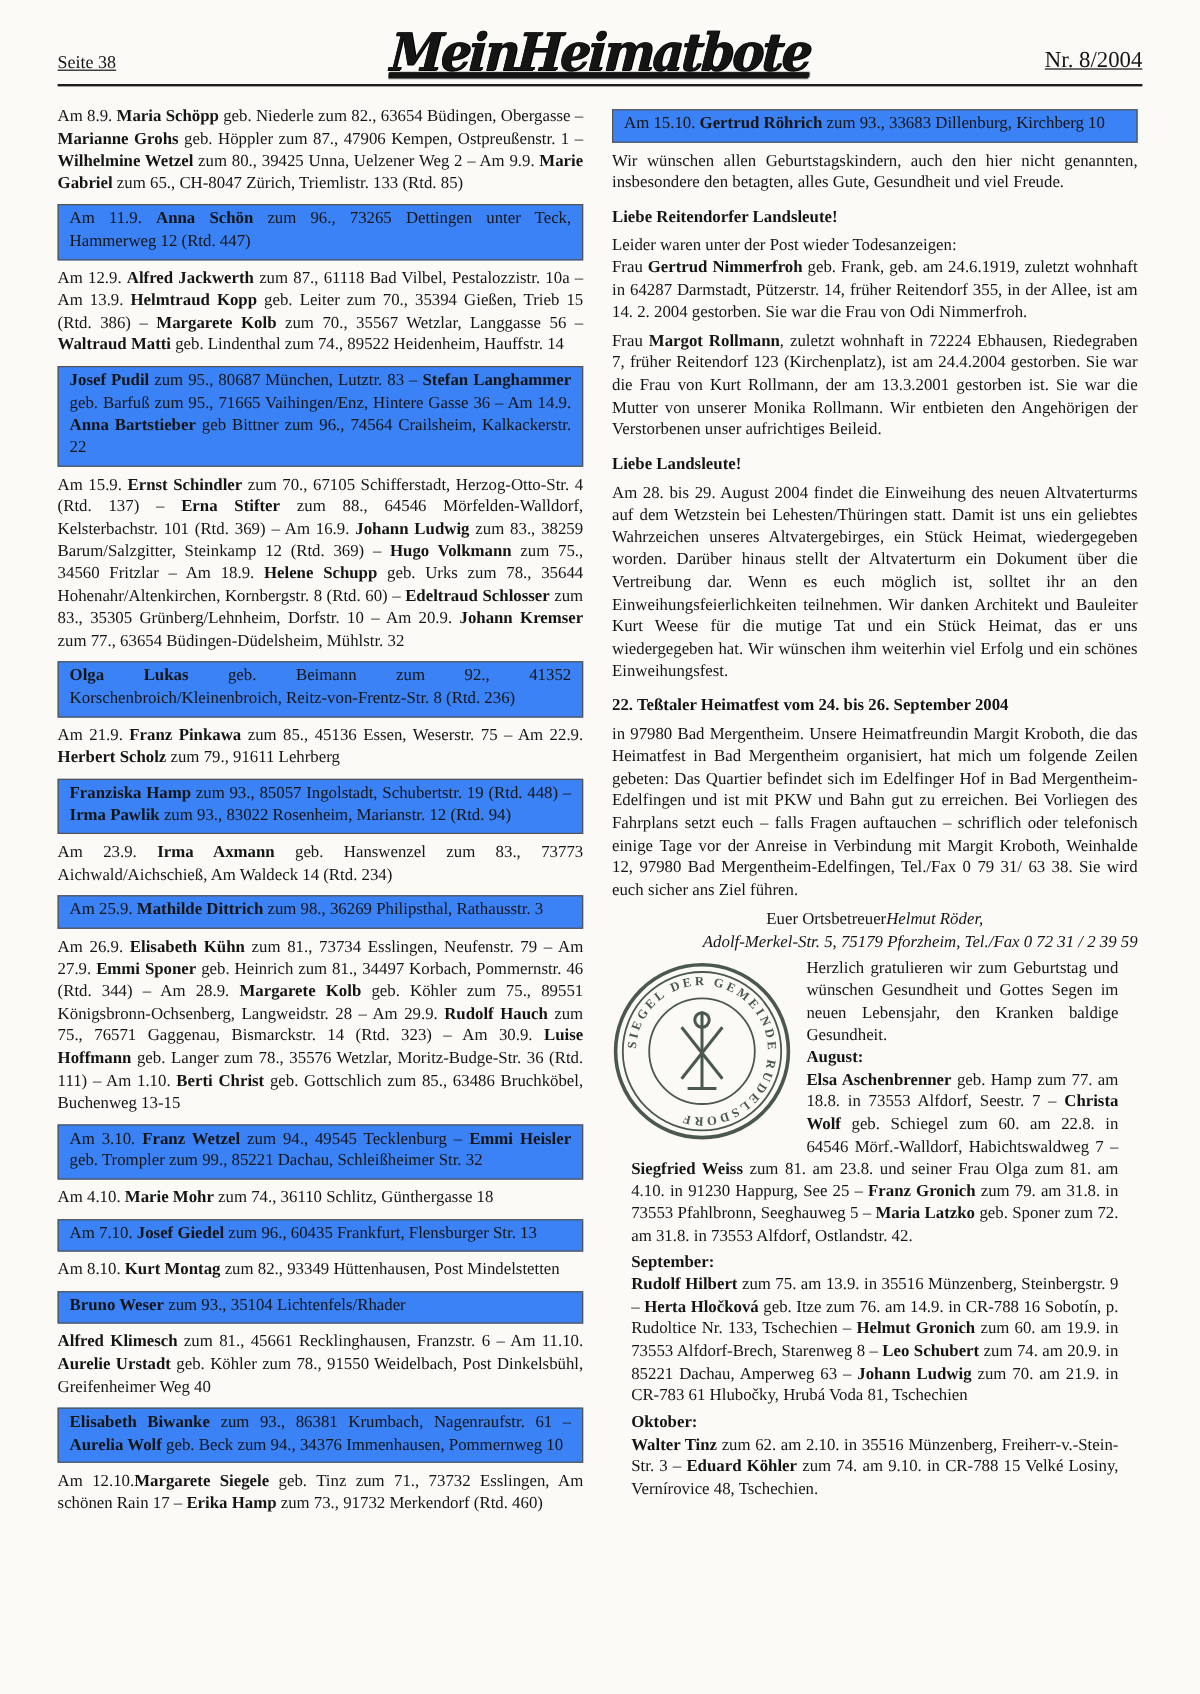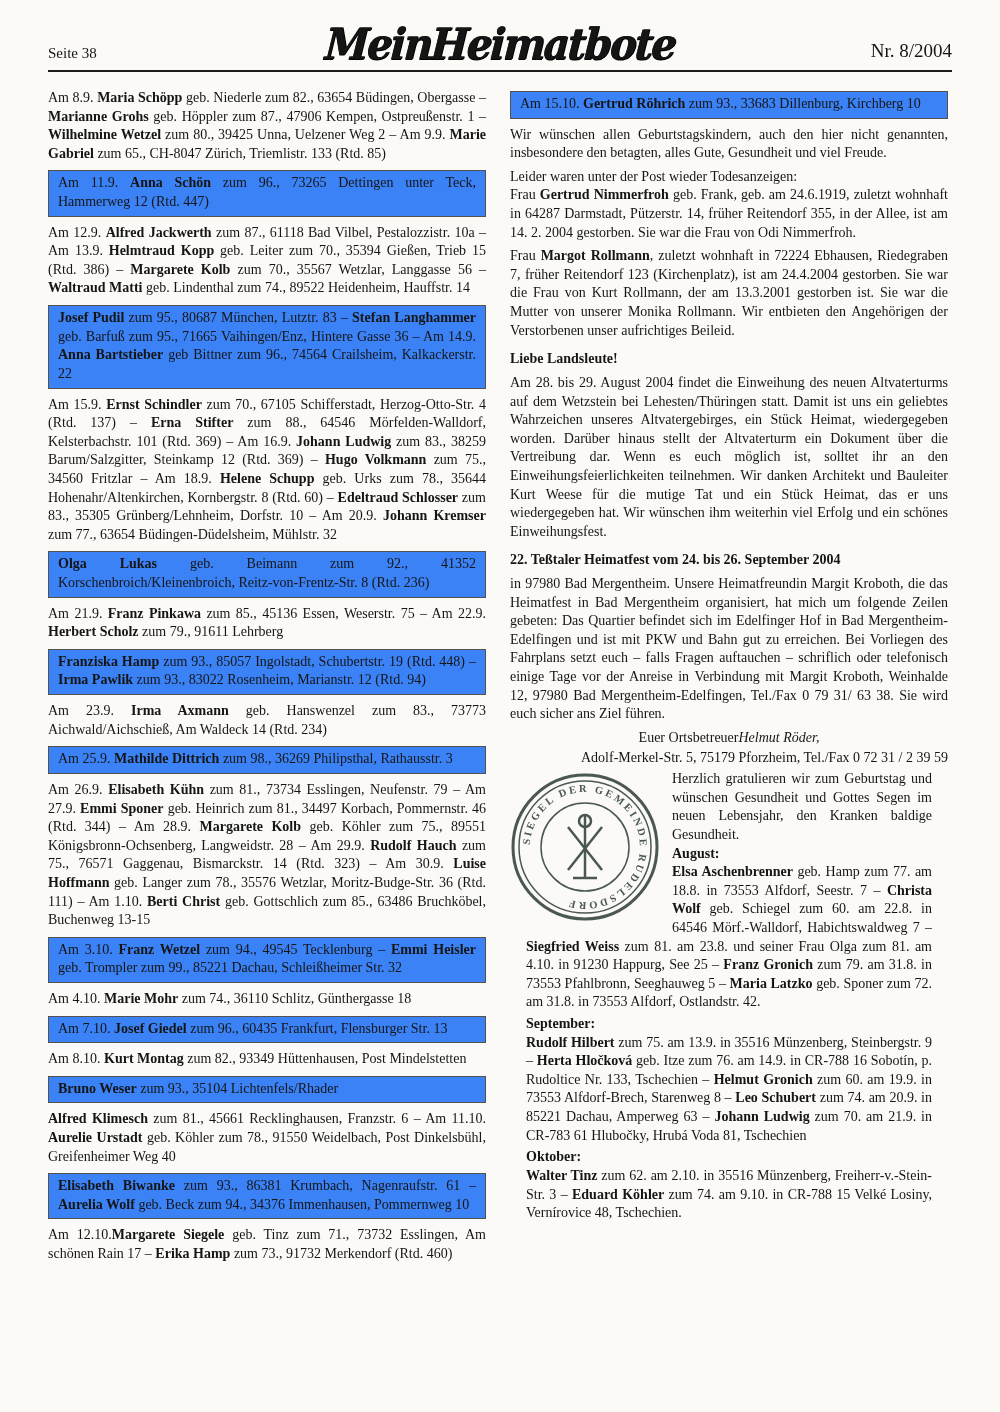--- a/index.html
+++ b/index.html
@@ -5,21 +5,21 @@
   html,body{margin:0;padding:0;}
   body{
     width:1000px;height:1412px;overflow:hidden;
     background:#fbfaf7;color:#151515;
     font-family:"Liberation Serif",serif;
   }
   .page{padding:24px 48px 28px 48px;}
   
   .hdr{
     display:grid;grid-template-columns:1fr auto 1fr;align-items:end;
-    border-bottom:2px solid #1c1c1c;padding-bottom:4px;
+    border-bottom:2px solid #1c1c1c;padding-bottom:4px;text-decoration:underline;
   }
   .hdr .pg{font-size:15px;justify-self:start;padding-bottom:4px;}
   .hdr .iss{font-size:19px;justify-self:end;padding-bottom:4px;}
   .masthead{
     font-family:"DejaVu Serif",serif;font-weight:bold;font-style:italic;
     font-size:40px;letter-spacing:-2px;line-height:1;
     transform:scaleY(1.08) skewX(-4deg);
     text-shadow:1px 0 #000,0 1px #000;
     padding:0 10px 2px 10px;
   }
@@ -31,21 +31,21 @@
     background:#3b82f6;border:1px solid #55524e;
     padding:3px 9px 4px 9px;margin:7px 0;
   }
   b{font-weight:bold;}
   h3.subhead{
     font-size:14px;font-weight:bold;margin:10px 0 1px 0;text-align:left;
   }
   
   .sig-row{display:flex;justify-content:center;margin-top:4px;}
   .sig-row .sig-right{font-style:italic;}
-  .sig-line2{text-align:right;margin-top:1px;}
+  .sig-line2{text-align:right;font-style:italic;margin-top:1px;}
   
   .rudel-title{
     font-size:15px;font-weight:bold;text-align:center;
     letter-spacing:1px;margin:26px 0 8px 0;
   }
   .rudel-body{overflow:visible;}
   .rudel-body p{margin:3px 16px;}
   .seal{
     float:left;width:150px;height:150px;margin:2px 12px 4px 0;
     display:block;
@@ -83,20 +83,21 @@
       <p class="entry"><span>Am 8.10. </span><b>Kurt Montag</b><span> zum 82., 93349 Hüttenhausen, Post Mindelstetten</span></p>
       <p class="entry boxed"><b>Bruno Weser</b><span> zum 93., 35104 Lichtenfels/Rhader</span></p>
       <p class="entry"><b>Alfred Klimesch</b><span> zum 81., 45661 Recklinghausen, Franzstr. 6 – Am 11.10. </span><b>Aurelie Urstadt</b><span> geb. Köhler zum 78., 91550 Weidelbach, Post Dinkelsbühl, Greifenheimer Weg 40</span></p>
       <p class="entry boxed"><b>Elisabeth Biwanke</b><span> zum 93., 86381 Krumbach, Nagenraufstr. 61 – </span><b>Aurelia Wolf</b><span> geb. Beck zum 94., 34376 Immenhausen, Pommernweg 10</span></p>
       <p class="entry"><span>Am 12.10.</span><b>Margarete Siegele</b><span> geb. Tinz zum 71., 73732 Esslingen, Am schönen Rain 17 – </span><b>Erika Hamp</b><span> zum 73., 91732 Merkendorf (Rtd. 460)</span></p>
     </div>
 
     <div class="col">
       <p class="entry boxed"><span>Am 15.10. </span><b>Gertrud Röhrich</b><span> zum 93., 33683 Dillenburg, Kirchberg 10</span></p>
       <p class="entry"><span>Wir wünschen allen Geburtstagskindern, auch den hier nicht genannten, insbesondere den betagten, alles Gute, Gesundheit und viel Freude.</span></p>
+      <h3 class="subhead">Liebe Reitendorfer Landsleute!</h3>
       <p class="entry"><span>Leider waren unter der Post wieder Todesanzeigen:</span><br><span>Frau </span><b>Gertrud Nimmerfroh</b><span> geb. Frank, geb. am 24.6.1919, zuletzt wohnhaft in 64287 Darmstadt, Pützerstr. 14, früher Reitendorf 355, in der Allee, ist am 14. 2. 2004 gestorben. Sie war die Frau von Odi Nimmerfroh.</span></p>
       <p class="entry"><span>Frau </span><b>Margot Rollmann</b><span>, zuletzt wohnhaft in 72224 Ebhausen, Riedegraben 7, früher Reitendorf 123 (Kirchenplatz), ist am 24.4.2004 gestorben. Sie war die Frau von Kurt Rollmann, der am 13.3.2001 gestorben ist. Sie war die Mutter von unserer Monika Rollmann. Wir entbieten den Angehörigen der Verstorbenen unser aufrichtiges Beileid.</span></p>
       <h3 class="subhead">Liebe Landsleute!</h3>
       <p class="entry"><span>Am 28. bis 29. August 2004 findet die Einweihung des neuen Altvaterturms auf dem Wetzstein bei Lehesten/Thüringen statt. Damit ist uns ein geliebtes Wahrzeichen unseres Altvatergebirges, ein Stück Heimat, wiedergegeben worden. Darüber hinaus stellt der Altvaterturm ein Dokument über die Vertreibung dar. Wenn es euch möglich ist, solltet ihr an den Einweihungsfeierlichkeiten teilnehmen. Wir danken Architekt und Bauleiter Kurt Weese für die mutige Tat und ein Stück Heimat, das er uns wiedergegeben hat. Wir wünschen ihm weiterhin viel Erfolg und ein schönes Einweihungsfest.</span></p>
       <h3 class="subhead">22. Teßtaler Heimatfest vom 24. bis 26. September 2004</h3>
       <p class="entry"><span>in 97980 Bad Mergentheim. Unsere Heimatfreundin Margit Kroboth, die das Heimatfest in Bad Mergentheim organisiert, hat mich um folgende Zeilen gebeten: Das Quartier befindet sich im Edelfinger Hof in Bad Mergentheim-Edelfingen und ist mit PKW und Bahn gut zu erreichen. Bei Vorliegen des Fahrplans setzt euch – falls Fragen auftauchen – schriflich oder telefonisch einige Tage vor der Anreise in Verbindung mit Margit Kroboth, Weinhalde 12, 97980 Bad Mergentheim-Edelfingen, Tel./Fax 0 79 31/ 63 38. Sie wird euch sicher ans Ziel führen.</span></p>
 
       <div class="sig-row">
         <span>Euer Ortsbetreuer</span>
         <span class="sig-right">Helmut Röder,</span>

